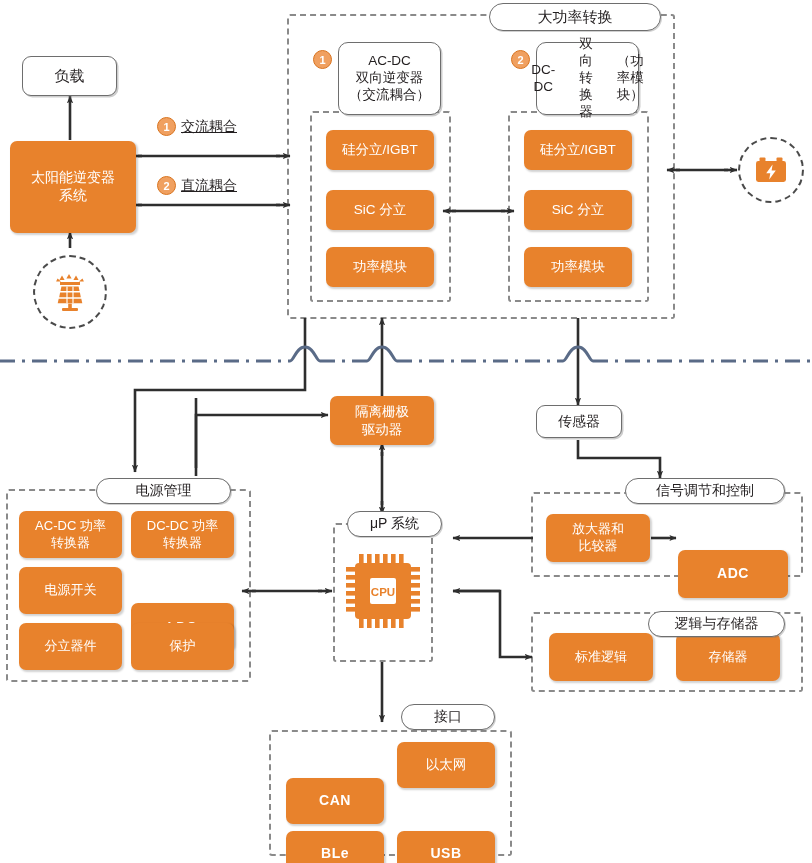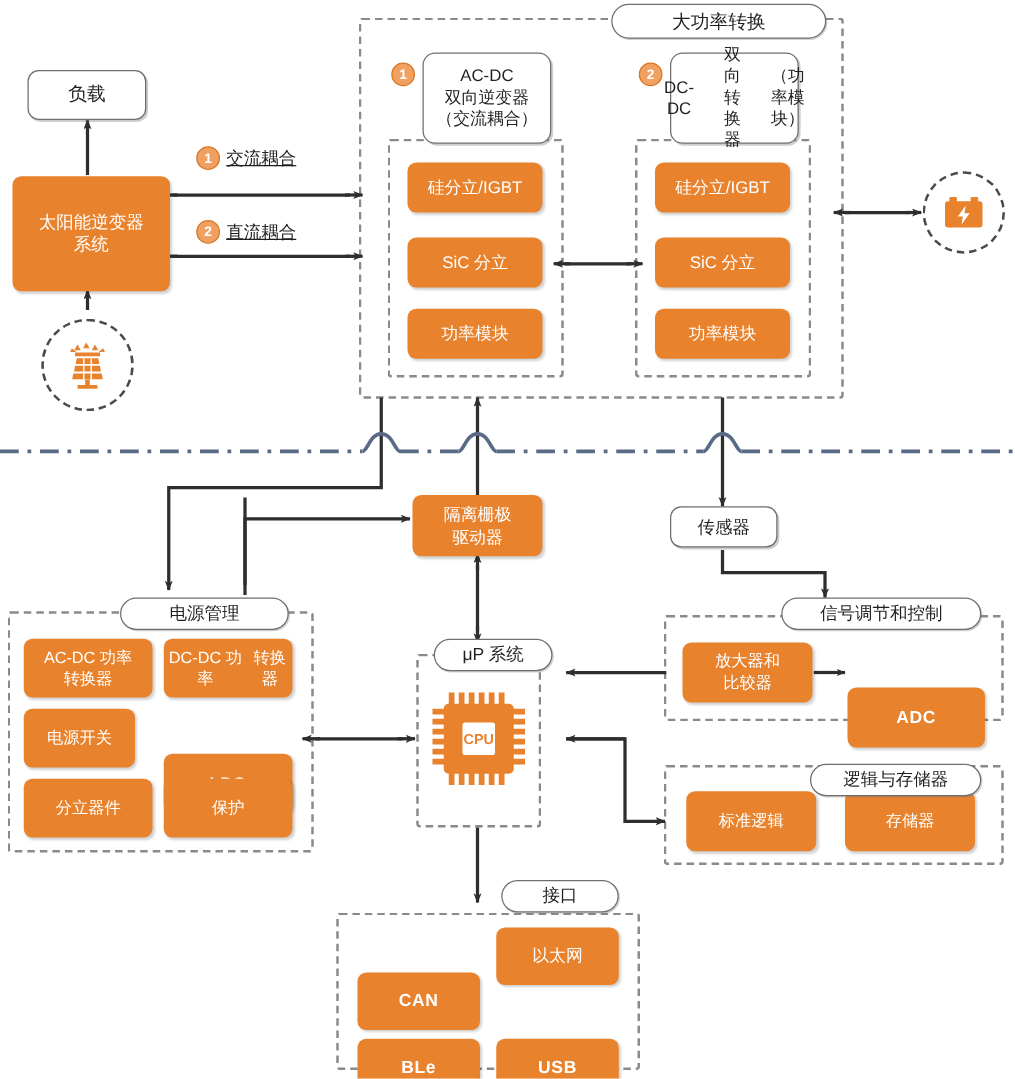--- a/index.html
+++ b/index.html
@@ -278,25 +278,25 @@
   </div>
 
   <div class="group" style="left:6px;top:489px;width:245px;height:193px;"></div>
   <div class="group-title" style="left:96px;top:478px;width:135px;height:26px;font-size:14px;">
     <span>电源管理</span>
   </div>
   <div class="obox" style="left:19px;top:511px;width:103px;height:47px;font-size:13px;flex-direction:column;">
     <span>AC-DC 功率</span>
     <span>转换器</span>
   </div>
-  <div class="obox" style="left:131px;top:511px;width:103px;height:47px;font-size:13px;flex-direction:row;">
+  <div class="obox" style="left:131px;top:511px;width:103px;height:47px;font-size:13px;flex-direction:column;">
     <span>DC-DC 功率</span>
     <span>转换器</span>
   </div>
-  <div class="obox" style="left:19px;top:567px;width:89px;height:47px;font-size:13px;">
+  <div class="obox" style="left:19px;top:567px;width:103px;height:47px;font-size:13px;">
     <span>电源开关</span>
   </div>
   <div class="obox bold" style="left:131px;top:567px;width:103px;height:47px;font-size:13.5px;">
     <span>LDO</span>
   </div>
   <div class="obox" style="left:19px;top:623px;width:103px;height:47px;font-size:13px;">
     <span>分立器件</span>
   </div>
   <div class="obox" style="left:131px;top:623px;width:103px;height:47px;font-size:13px;">
     <span>保护</span>

